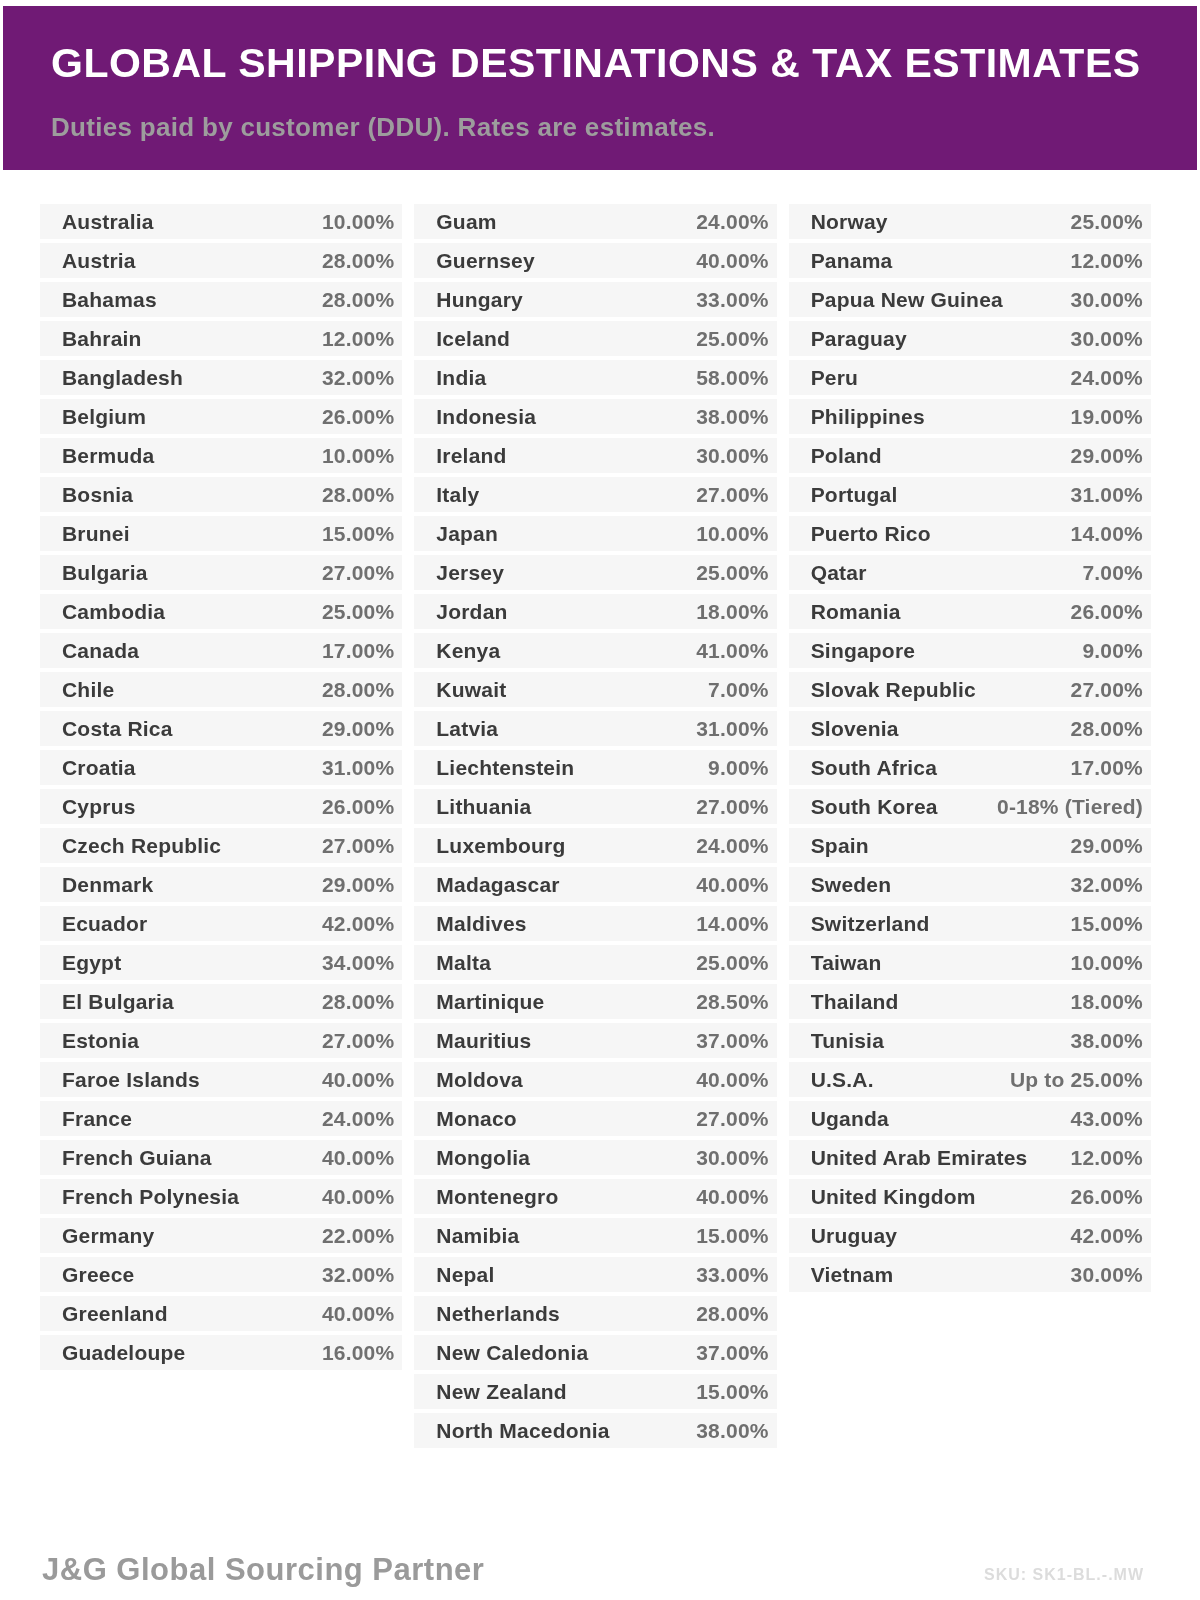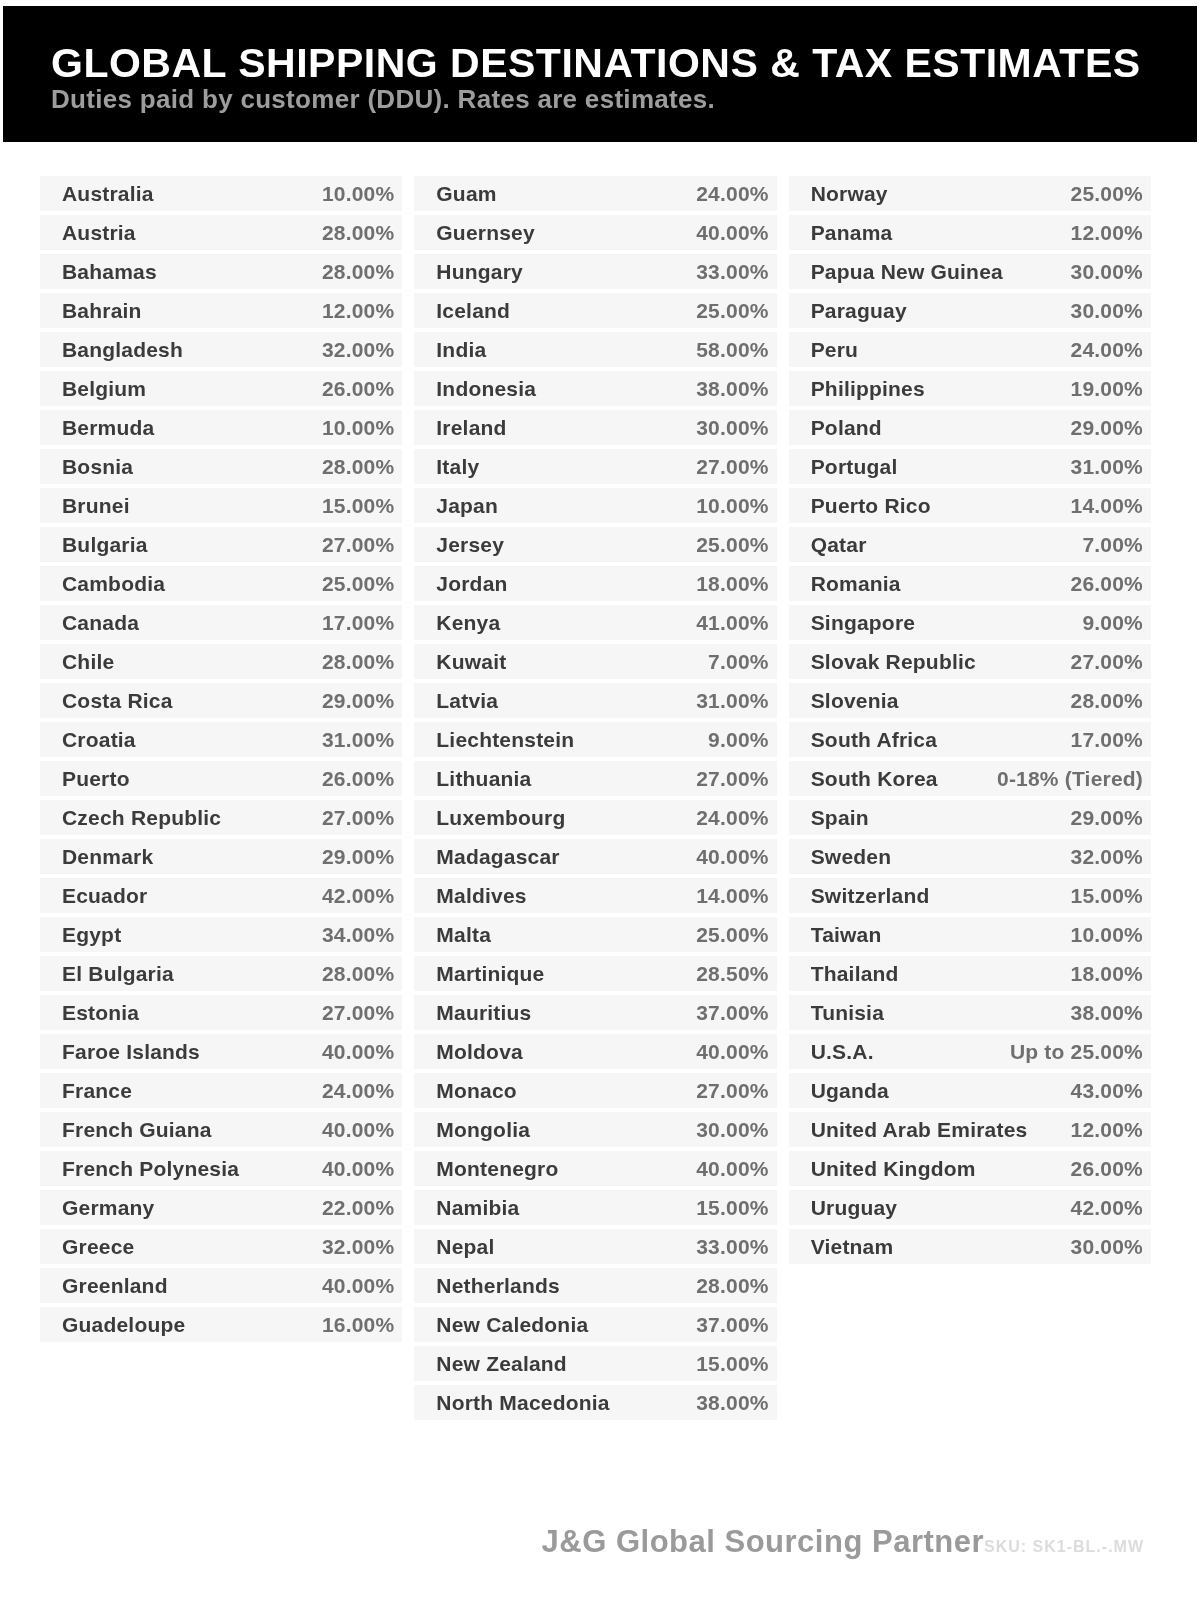--- a/index.html
+++ b/index.html
@@ -3,37 +3,37 @@
 <meta charset="utf-8">
 <style>
   html, body { margin: 0; padding: 0; }
   body {
     width: 1200px; height: 1600px;
     background: #ffffff;
     font-family: "Liberation Sans", sans-serif;
     overflow: hidden;
   }
   .header {
-    background: #000000;
+    background: #701a75;
     margin: 6px 3px 0 3px;
     padding: 36px 24px 30px 48px;
   }
   .title {
     color: #ffffff;
     font-size: 41px;
     font-weight: bold;
     letter-spacing: 0.5px;
     line-height: 1.05;
   }
   .subtitle {
     color: #9d9d9d;
     font-size: 26px;
     font-weight: bold;
     letter-spacing: 0.3px;
-    margin-top: 1px;
+    margin-top: 29px;
     line-height: 1;
   }
   .table {
     display: flex;
     gap: 12px;
     margin: 34px 49px 0 40px;
   }
   .col { flex: 1; min-width: 0; }
   .row {
     height: 35px;
@@ -57,21 +57,21 @@
     font-size: 21px;
     font-weight: bold;
     color: #6f6f6f;
     letter-spacing: 0.2px;
     white-space: nowrap;
     text-align: right;
   }
   .footer {
     margin: 100px 56px 0 42px;
     display: flex;
-    justify-content: flex-end;
+    justify-content: space-between;
     align-items: baseline;
   }
   .brand {
     font-size: 31px;
     font-weight: bold;
     color: #9a9a9a;
     letter-spacing: 0.5px;
   }
   .sku {
     font-size: 16px;
@@ -144,21 +144,21 @@
       </div>
       <div class="row">
         <span class="country">Costa Rica</span>
         <span class="rate">29.00%</span>
       </div>
       <div class="row">
         <span class="country">Croatia</span>
         <span class="rate">31.00%</span>
       </div>
       <div class="row">
-        <span class="country">Puerto</span>
+        <span class="country">Cyprus</span>
         <span class="rate">26.00%</span>
       </div>
       <div class="row">
         <span class="country">Czech Republic</span>
         <span class="rate">27.00%</span>
       </div>
       <div class="row">
         <span class="country">Denmark</span>
         <span class="rate">29.00%</span>
       </div>

